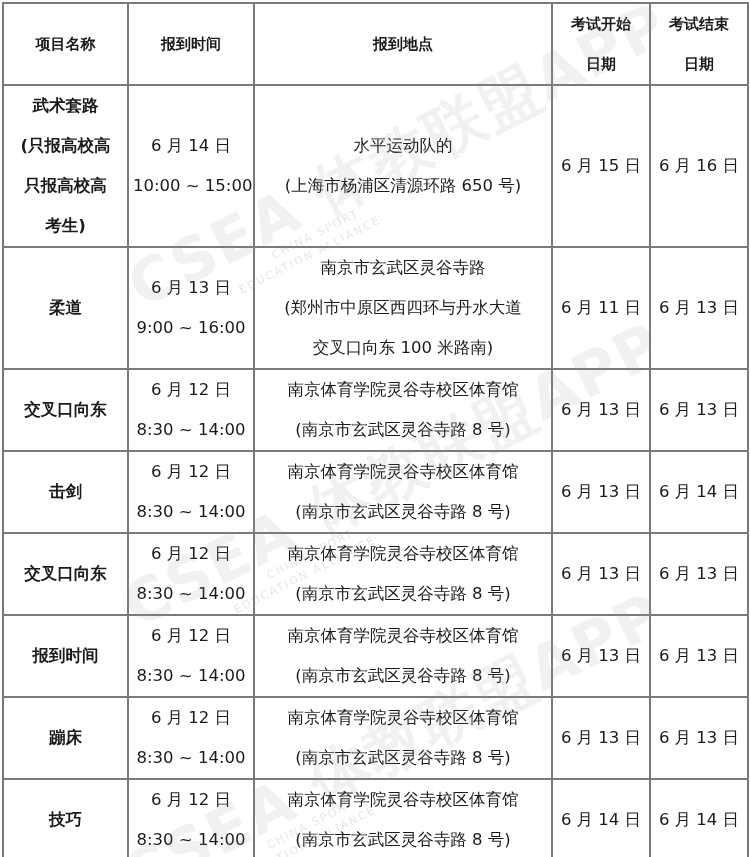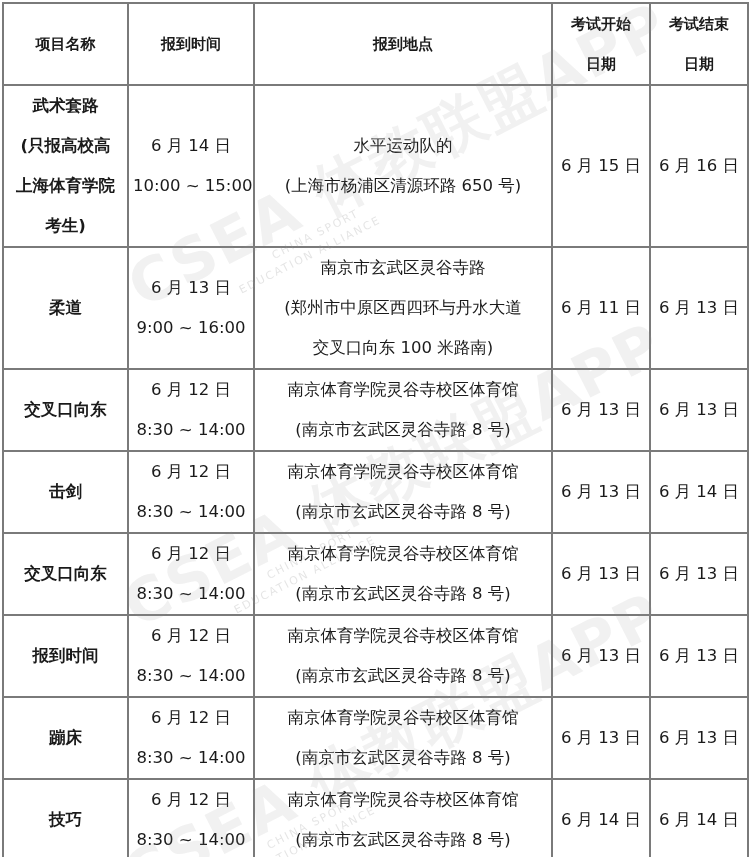--- a/index.html
+++ b/index.html
@@ -102,21 +102,21 @@
         <span class="line">日期</span>
       </th>
     </tr>
   </thead>
   <tbody>
 
     <tr class="h-r1">
       <td class="name">
         <span class="line">武术套路</span>
         <span class="line">(只报高校高</span>
-        <span class="line">上海体育学院</span>
+        <span class="line">只报高校高</span>
         <span class="line">考生)</span>
       </td>
       <td>
         <span class="line">6 月 14 日</span>
         <span class="line">10:00 ~ 15:00</span>
       </td>
       <td>
         <span class="line">水平运动队的</span>
         <span class="line">(上海市杨浦区清源环路 650 号)</span>
       </td>

